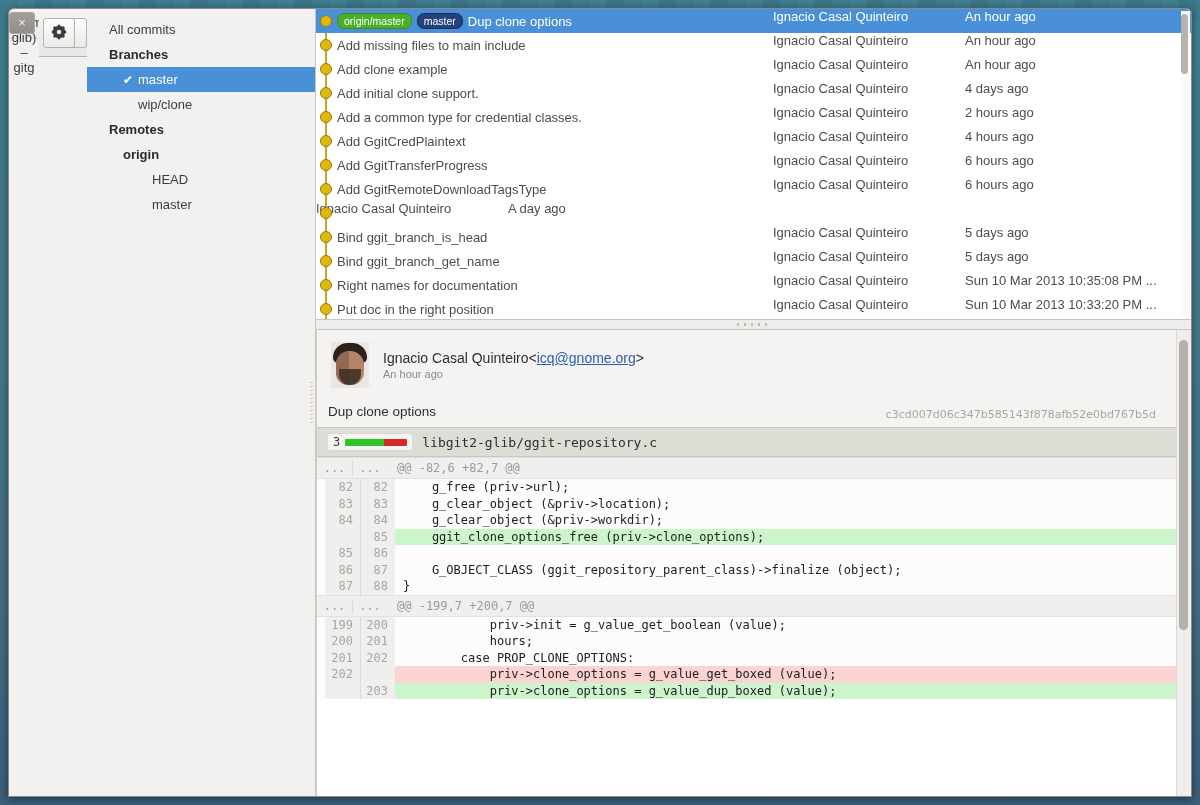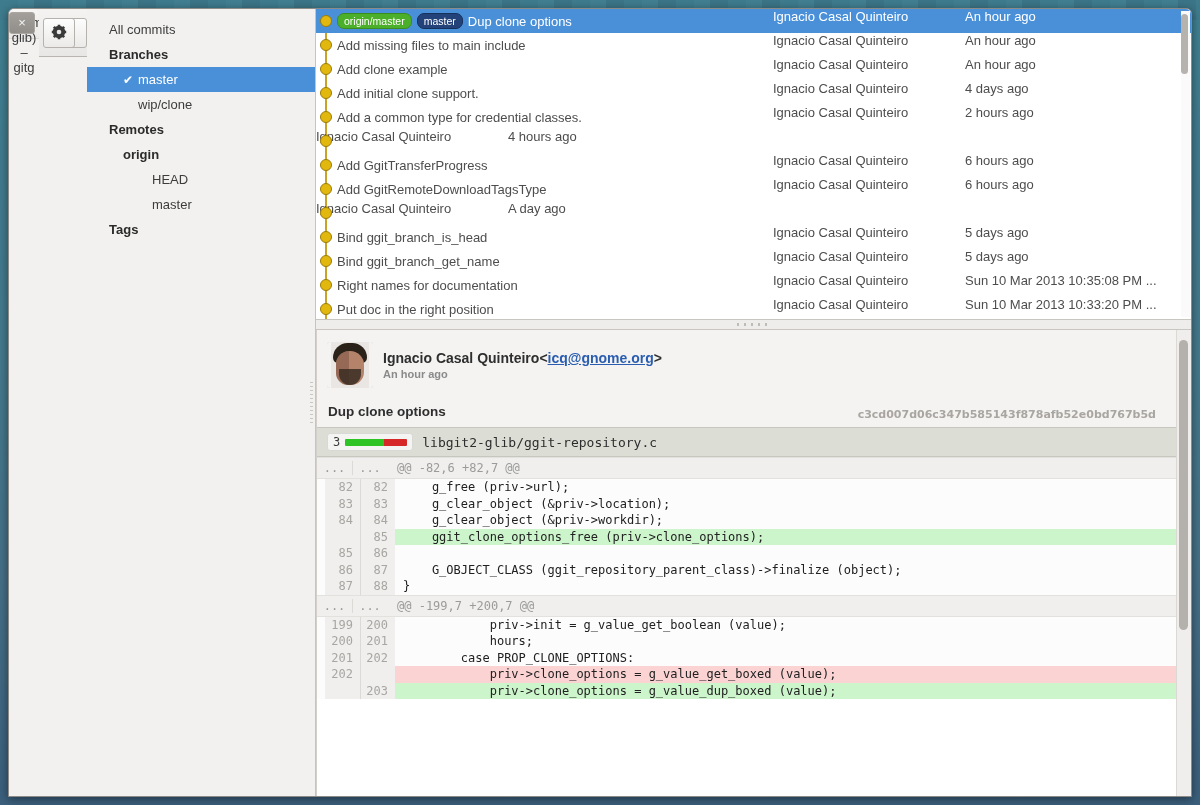--- a/index.html
+++ b/index.html
@@ -136,21 +136,21 @@
 
   
   #detail { flex:1 1 auto; position:relative; overflow:hidden; background:#fff;
             border-left:1px solid #d3d0cc; }
   #detail-scroll { position:absolute; right:0; top:0; width:15px; height:100%;
                    background:#f0eeec; border-left:1px solid #dcd9d5; }
   #detail-thumb  { position:absolute; right:3px; top:10px; width:9px; height:290px;
                    border-radius:5px; background:#b4b1ad; }
   #detail-inner  { position:absolute; left:0; top:0; right:15px; bottom:0; overflow:hidden; }
 
-  #commit-header { background:#f4f3f2; padding:12px 14px 8px 10px; position:relative;font-weight:bold; }
+  #commit-header { background:#f4f3f2; padding:12px 14px 8px 10px; position:relative; }
   #author-line { display:flex; align-items:flex-start; gap:10px; }
   #avatar {
     width:46px; height:46px; flex:0 0 46px; border-radius:3px; overflow:hidden;
     background:#cfcac4; position:relative;
   }
   #avatar .hair { position:absolute; left:6px; top:1px; width:34px; height:20px;
                   background:#2a2119; border-radius:17px 17px 6px 6px; }
   #avatar .face { position:absolute; left:9px; top:9px; width:28px; height:34px;
                   background:#b4836a; border-radius:14px 14px 13px 13px; }
   #avatar .shade{ position:absolute; left:9px; top:9px; width:13px; height:34px;
@@ -301,23 +301,20 @@
             <span>origin</span>
           </div>
           <div class="side-row lvl2">
             <span class="side-check"></span>
             <span>HEAD</span>
           </div>
           <div class="side-row lvl2">
             <span class="side-check"></span>
             <span>master</span>
           </div>
-          <div class="side-row lvl0 hdr">
-            <span>Tags</span>
-          </div>
         </div>
       <div id="sidebar-grip"></div>
     </div>
 
     <div id="right">
 
       <div id="commit-list">
         <div id="lane"></div>
         <div id="commit-rows">
             <div class="commit-row sel">
@@ -357,20 +354,23 @@
             <div class="commit-row">
               <div class="dot"></div>
               <div class="c-subject">
                 <span>Add a common type for credential classes.</span>
               </div>
               <div class="c-author">Ignacio Casal Quinteiro</div>
               <div class="c-date">2 hours ago</div>
             </div>
             <div class="commit-row">
               <div class="dot"></div>
+              <div class="c-subject">
+                <span>Add GgitCredPlaintext</span>
+              </div>
               <div class="c-author">Ignacio Casal Quinteiro</div>
               <div class="c-date">4 hours ago</div>
             </div>
             <div class="commit-row">
               <div class="dot"></div>
               <div class="c-subject">
                 <span>Add GgitTransferProgress</span>
               </div>
               <div class="c-author">Ignacio Casal Quinteiro</div>
               <div class="c-date">6 hours ago</div>

